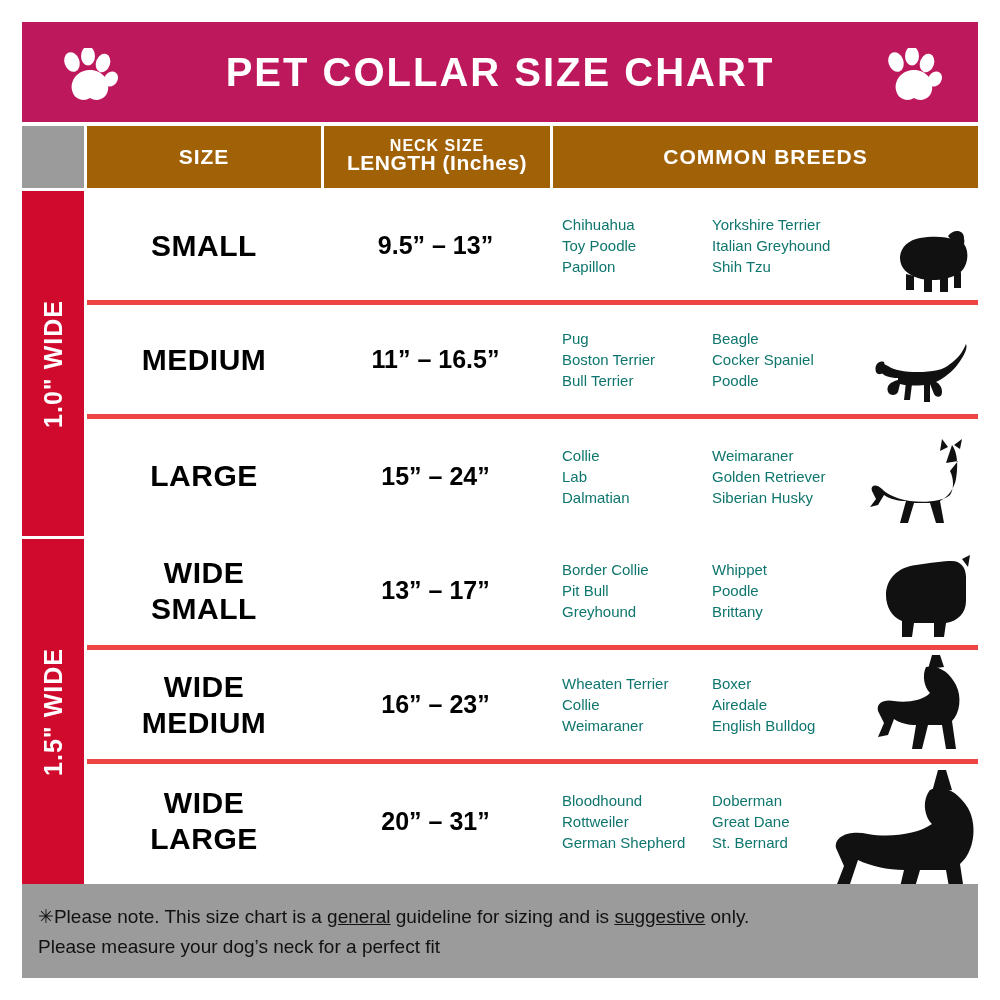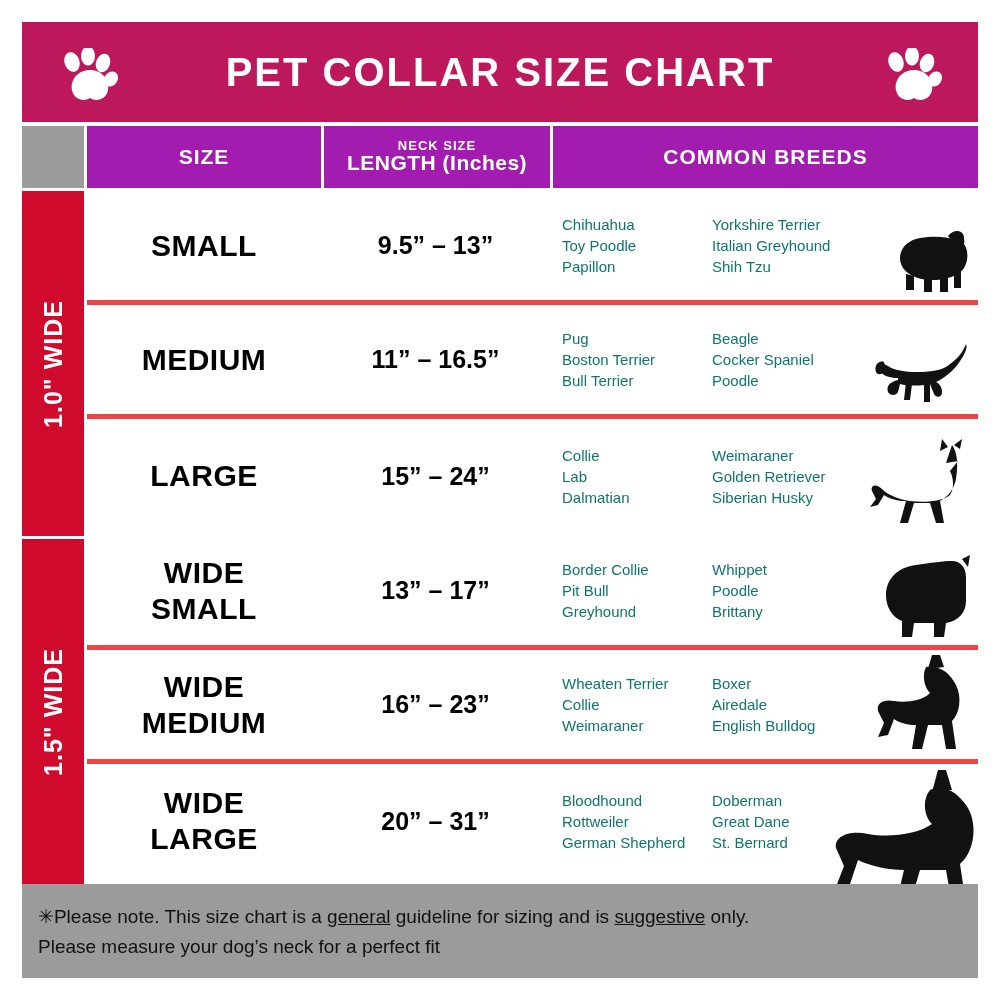--- a/index.html
+++ b/index.html
@@ -60,33 +60,33 @@
     display: flex;
   }
   .colhead .cell {
     display: flex;
     align-items: center;
     justify-content: center;
     color: #ffffff;
     font-weight: bold;
     font-size: 21px;
     letter-spacing: 1px;
-    background: #a21caf;
+    background: #a16207;
     box-sizing: border-box;
   }
   .colhead .spacer {
     width: 62px;
     background: #9b9b9b;
     margin-right: 3px;
   }
   .colhead .c-size { width: 234px; margin-right: 3px; }
   .colhead .c-len  { width: 226px; margin-right: 3px; flex-direction: column; }
   .colhead .c-breeds { flex: 1; }
   .c-len .small-label {
-    font-size: 13px;
+    font-size: 16px;
     font-weight: bold;
     letter-spacing: 1px;
     line-height: 13px;
     margin-bottom: -1px;
   }
   .c-len .big-label {
     font-size: 21px;
     font-weight: bold;
     letter-spacing: 0.5px;
   }

